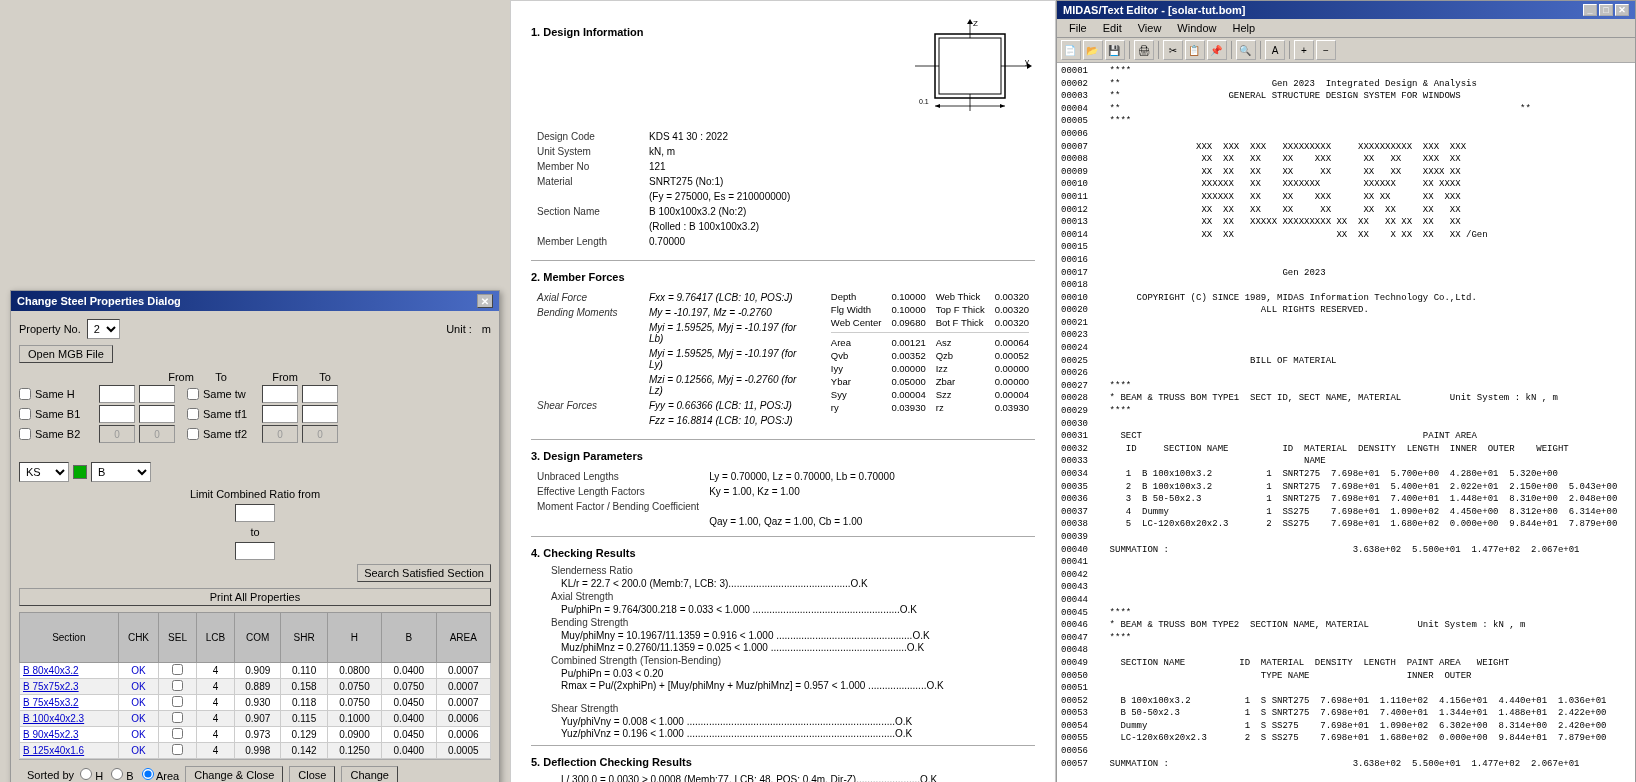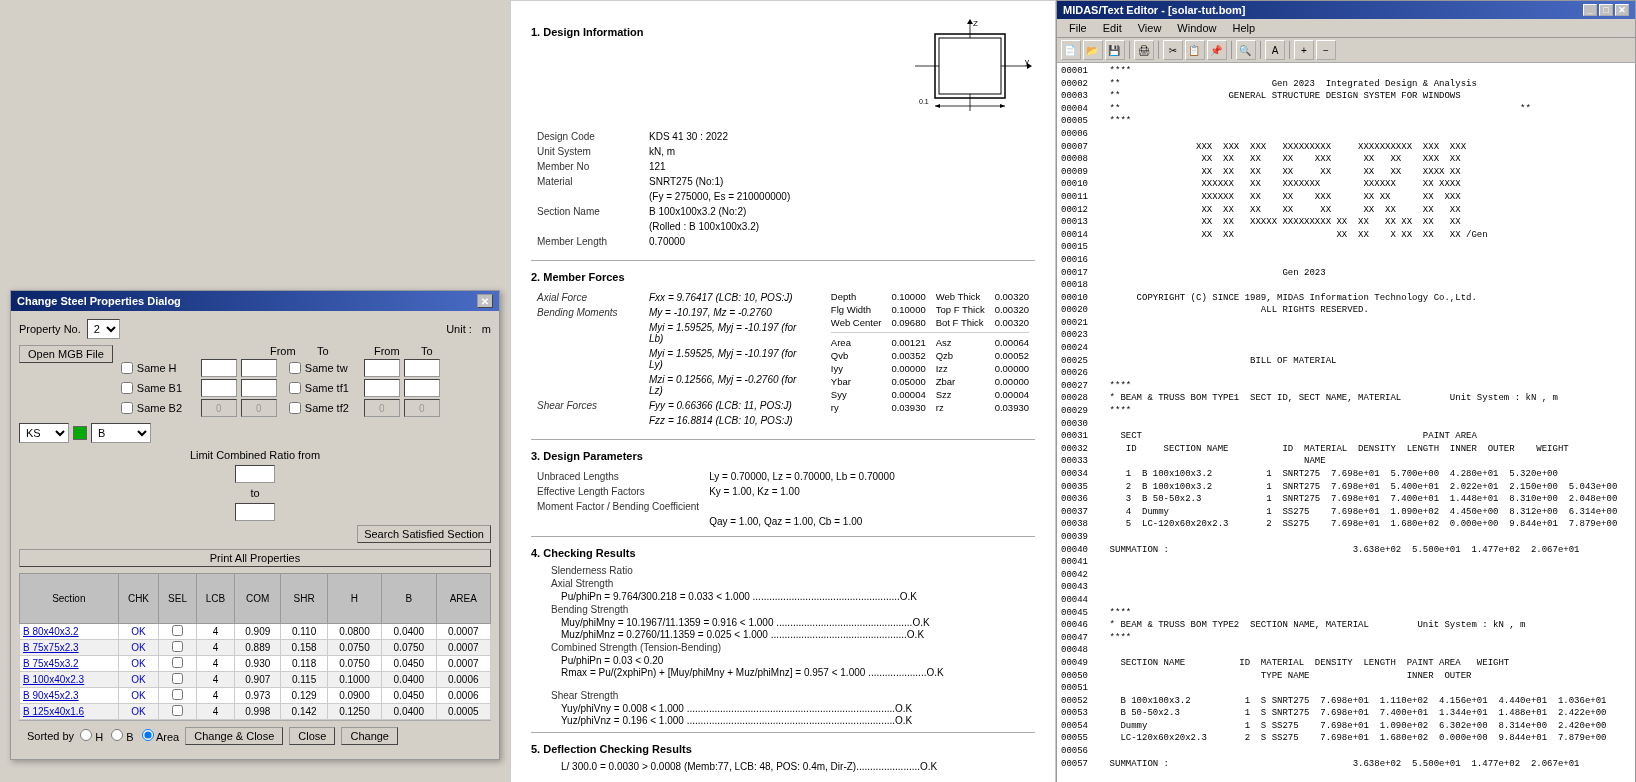--- a/index.html
+++ b/index.html
@@ -435,21 +435,21 @@
         <div class="dialog-row">
           <span class="dialog-label">Property No.</span>
           <select class="dialog-select">
             <option>2</option>
           </select>
           <span class="dialog-unit">Unit :</span>
           <span style="margin-left:4px;">m</span>
         </div>
 
         
-        <div style="display:flex; gap:8px; align-items:flex-start; margin-bottom:6px;">
+        <div style="display:flex; gap:8px; align-items:flex-start; margin-bottom:19px;flex-direction:column;">
           <button class="btn-open-mgb">Open MGB File</button>
 
           <div style="flex:1;">
 
             <div style="display:flex; font-size:11px; margin-bottom:2px; gap:4px;">
               <div style="width:140px;"></div>
               <div style="width:36px; text-align:center;">From</div>
               <div style="width:36px; text-align:center;">To</div>
               <div style="width:20px;"></div>
               <div style="width:36px; text-align:center;">From</div>
@@ -806,20 +806,21 @@
         <td></td>
         <td class="report-value">Qay = 1.00,  Qaz = 1.00,  Cb = 1.00</td>
       </tr>
     </tbody>
       </table>
 
     <hr class="report-divider">
     <div class="report-section-title">4. Checking Results</div>
 
     <div class="report-sub">Slenderness Ratio</div>
+    <div class="report-indent" style="font-size:10px; margin-bottom:2px;">KL/r   =  22.7 &lt; 200.0  (Memb:7, LCB: 3)............................................O.K</div>
 
     <div class="report-sub">Axial Strength</div>
     <div class="report-indent" style="font-size:10px; margin-bottom:2px;">Pu/phiPn  =  9.764/300.218 = 0.033 &lt; 1.000 .....................................................O.K</div>
 
     <div class="report-sub">Bending Strength</div>
     <div class="report-indent" style="font-size:10px; margin-bottom:1px;">Muy/phiMny = 10.1967/11.1359 = 0.916 &lt; 1.000 .................................................O.K</div>
     <div class="report-indent" style="font-size:10px; margin-bottom:2px;">Muz/phiMnz = 0.2760/11.1359 = 0.025 &lt; 1.000 .................................................O.K</div>
 
     <div class="report-sub">Combined Strength (Tension-Bending)</div>
     <div class="report-indent" style="font-size:10px; margin-bottom:1px;">Pu/phiPn = 0.03 &lt; 0.20</div>

